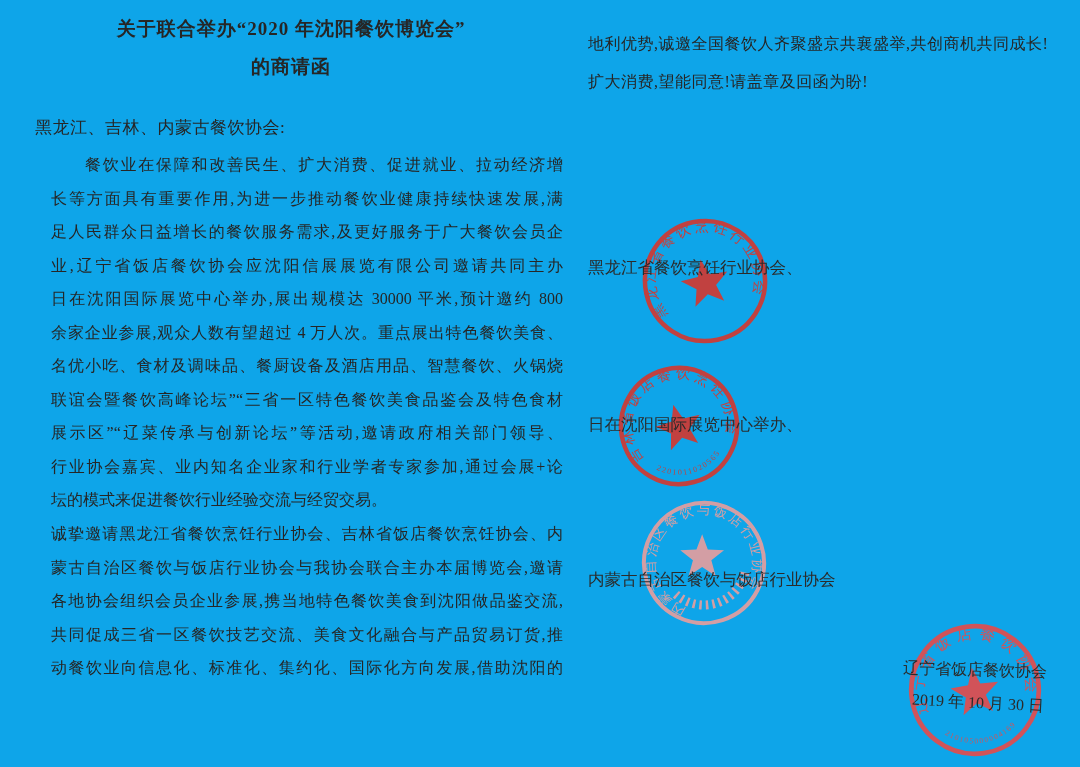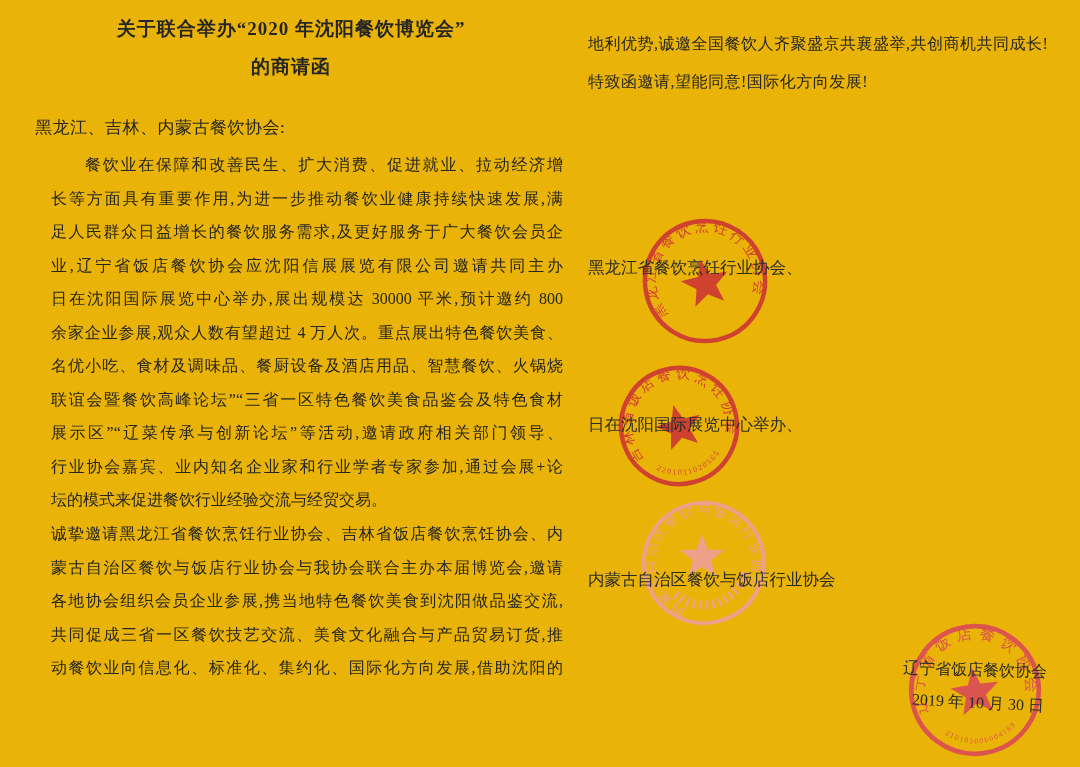--- a/index.html
+++ b/index.html
@@ -1,17 +1,17 @@
 <!DOCTYPE html>
 <html><head>
 <meta charset="utf-8">
 <style>
   html,body{margin:0;padding:0;background:#ffffff;}
   .page{
-    position:relative;width:1080px;height:767px;background:#eab308;overflow:hidden;
+    position:relative;width:1080px;height:767px;background:#0ea5e9;overflow:hidden;
     font-family:"Liberation Serif","DejaVu Serif",serif;color:#262626;
   }
   
   .left-col{position:absolute;left:35px;top:0;width:512px;height:767px;}
   .title-line{width:100%;text-align:center;font-weight:bold;font-size:19px;letter-spacing:1px;position:absolute;}
   .title-1{top:16px;}
   .title-2{top:54px;}
   .salutation{position:absolute;top:116px;left:0;font-size:17px;letter-spacing:.5px;}
   .body-lines{position:absolute;top:148px;left:0;width:512px;margin-left:16px;}
   .bline{
@@ -74,21 +74,21 @@
         <div class="bline nojust"><span>坛的模式来促进餐饮行业经验交流与经贸交易。</span></div>
         <div class="bline"><span>诚挚邀请黑龙江省餐饮烹饪行业协会、吉林省饭店餐饮烹饪协会、内</span></div>
         <div class="bline"><span>蒙古自治区餐饮与饭店行业协会与我协会联合主办本届博览会,邀请</span></div>
         <div class="bline"><span>各地协会组织会员企业参展,携当地特色餐饮美食到沈阳做品鉴交流,</span></div>
         <div class="bline"><span>共同促成三省一区餐饮技艺交流、美食文化融合与产品贸易订货,推</span></div>
         <div class="bline"><span>动餐饮业向信息化、标准化、集约化、国际化方向发展,借助沈阳的</span></div>
       </div>
   </div>
 
   <div class="r-line r-line-1">地利优势,诚邀全国餐饮人齐聚盛京共襄盛举,共创商机共同成长!</div>
-  <div class="r-line r-line-2">特致函邀请,望能同意!国际化方向发展!</div>
+  <div class="r-line r-line-2">扩大消费,望能同意!请盖章及回函为盼!</div>
 
   <svg class="seal seal-1" viewBox="0 0 140 140">
     <defs>
         <path id="a1t" d="M 26.7 95 A 50 50 0 1 1 113.3 95" fill="none"></path>
       </defs>
     <circle cx="70" cy="70" r="60" fill="none" stroke-width="4.5" stroke="#cf3a34"></circle>
     <text class="rim-cjk-12" text-anchor="middle" fill="#cf3a34">
       <textPath href="#a1t" startOffset="50%">黑龙江省餐饮烹饪行业协会</textPath>
     </text>
     <use href="#sealstar" transform="translate(70,73) scale(25)" fill="#cf3a34"></use>

